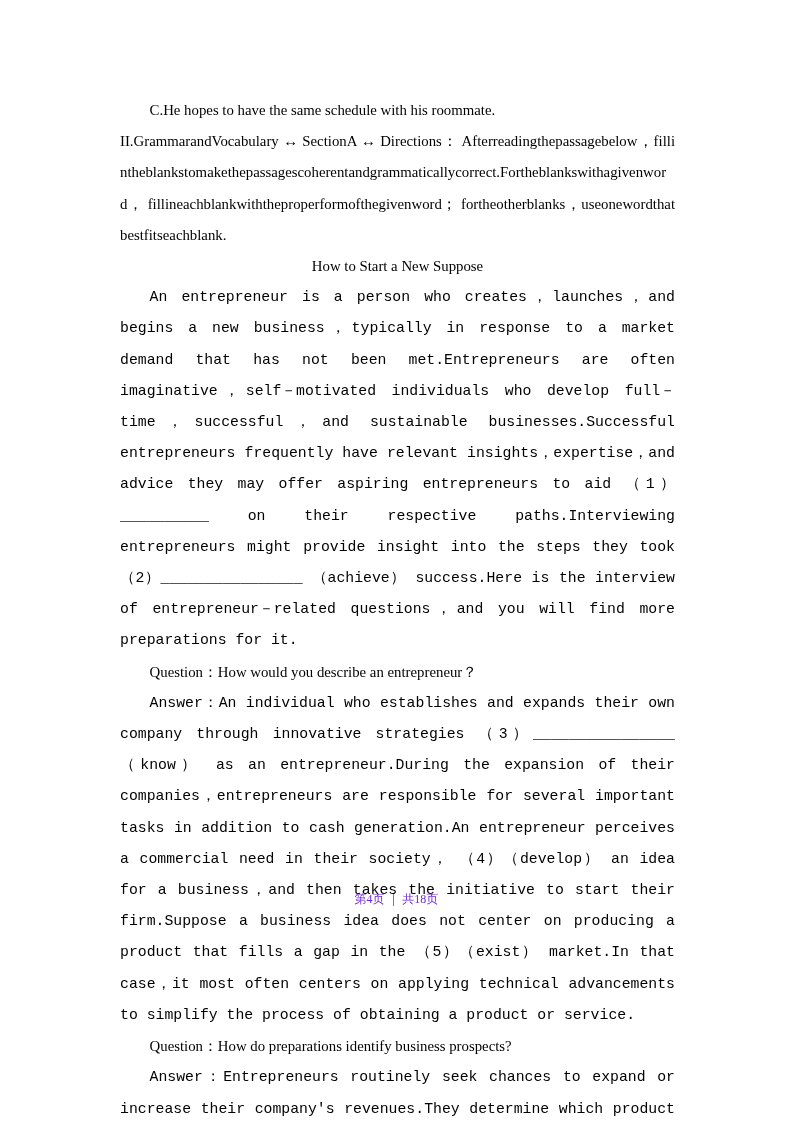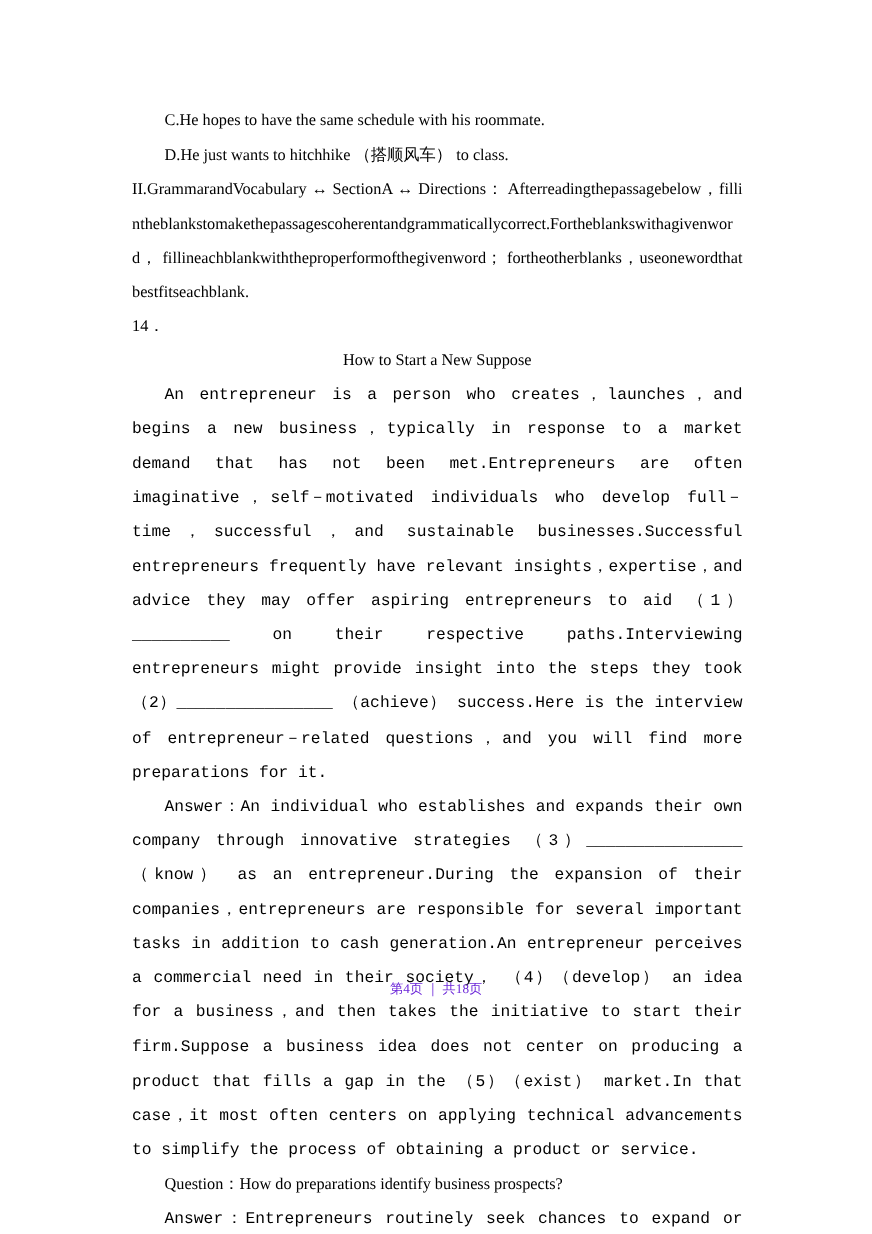--- a/index.html
+++ b/index.html
@@ -54,30 +54,29 @@
     line-height: 16px;
     color: #6d28d9;
   }
 </style>
 </head>
 <body>
 
 <div class="page">
 
   <p class="indent">C.He hopes to have the same schedule with his roommate.</p>
-  <p class="indent">D.He just wants to hitchhike （搭顺风车） to class.</p>
 
   <p class="heading">II.GrammarandVocabulary ↔ SectionA ↔ Directions： Afterreadingthepassagebelow，fillintheblankstomakethepassagescoherentandgrammaticallycorrect.Fortheblankswithagivenword， fillineachblankwiththeproperformofthegivenword； fortheotherblanks，useonewordthatbestfitseachblank.</p>
 
-  <p class="item-number">14．</p>
 
   <p class="title">How to Start a New Suppose</p>
 
   <p class="para">An entrepreneur is a person who creates，launches，and begins a new business，typically in response to a market demand that has not been met.Entrepreneurs are often imaginative，self－motivated individuals who develop full－time，successful，and sustainable businesses.Successful entrepreneurs frequently have relevant insights，expertise，and advice they may offer aspiring entrepreneurs to aid （1）__________ on their respective paths.Interviewing entrepreneurs might provide insight into the steps they took （2）________________ （achieve） success.Here is the interview of entrepreneur－related questions，and you will find more preparations for it.</p>
 
+  <p class="indent">Question：How would you describe an entrepreneur？</p>
 
   <p class="para">Answer：An individual who establishes and expands their own company through innovative strategies （3）________________ （know） as an entrepreneur.During the expansion of their companies，entrepreneurs are responsible for several important tasks in addition to cash generation.An entrepreneur perceives a commercial need in their society， （4）（develop） an idea for a business，and then takes the initiative to start their firm.Suppose a business idea does not center on producing a product that fills a gap in the （5）（exist） market.In that case，it most often centers on applying technical advancements to simplify the process of obtaining a product or service.</p>
 
   <p class="indent">Question：How do preparations identify business prospects?</p>
 
   <p class="para">Answer：Entrepreneurs routinely seek chances to expand or increase their company's revenues.They determine which product to include and which market to enter.An entrepreneur should listen to prospective customers and look for chances to build items that meet their demands.An entrepreneur can determine （6）__________ other businesses in the area are doing and how they succeed by conducting a competitive analysis.This technique may involve</p>
 
   <div class="footer">第4页 ｜ 共18页</div>
 
 </div>

